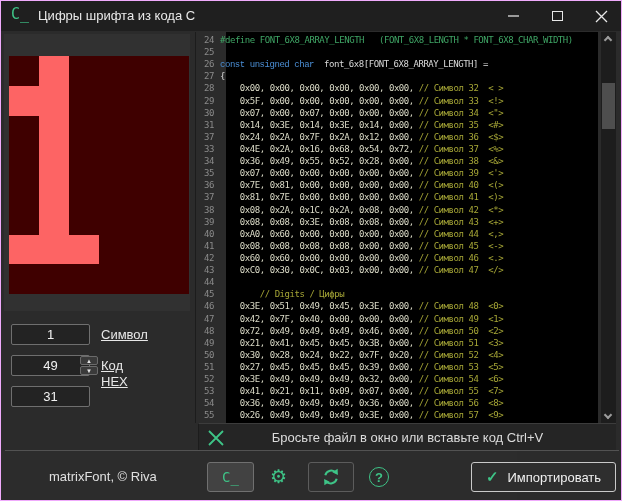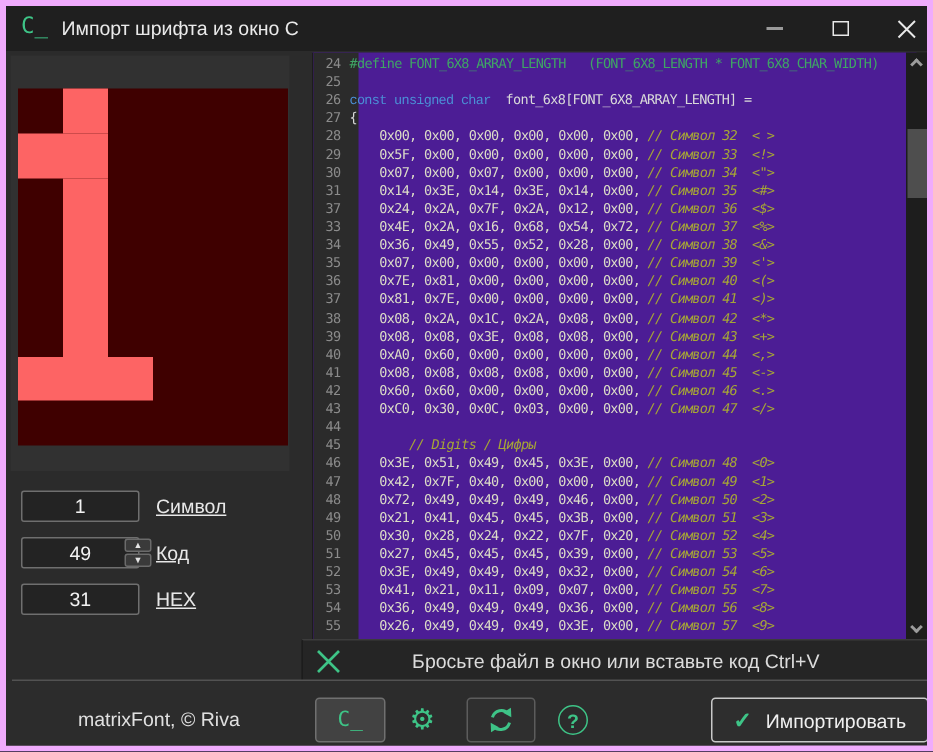--- a/index.html
+++ b/index.html
@@ -1,19 +1,19 @@
 <!DOCTYPE html>
 <html><head>
 <meta charset="utf-8">
 <style>
   html,body{margin:0;padding:0;background:#111;}
   *{box-sizing:border-box;}
   .window{
     position:relative;width:622px;height:501px;background:#2b2b2b;
-    border:4px solid #f0abfc;overflow:hidden;
+    border:1px solid #f0abfc;overflow:hidden;
     font-family:"Liberation Sans",sans-serif;color:#e6e6e6;
   }
   
   .titlebar{position:absolute;left:0;top:0;width:100%;height:30px;background:#1f1f1f;}
   .app-logo{position:absolute;left:10px;top:4px;font-family:"DejaVu Sans Mono",monospace;
     font-size:15px;color:#3ec487;}
   .win-title{position:absolute;left:37px;top:7px;font-size:13px;color:#eaeaea;}
   .winbtn{position:absolute;top:0;width:44px;height:30px;display:flex;align-items:center;justify-content:center;}
   .btn-min{left:490px;} .btn-max{left:534px;} .btn-close{left:578px;}
   .glyph-min{width:11px;height:2px;background:#9a9a9a;}
@@ -26,33 +26,33 @@
   .cell.on{background:#fd6464;}
   
   .field-input{position:absolute;left:10px;width:79px;height:21px;background:#232323;
     border:1px solid #6f6f6f;border-radius:2px;color:#f2f2f2;font-size:13px;
     text-align:center;font-family:"Liberation Sans",sans-serif;padding:0;}
   .field-label{position:absolute;left:100px;font-size:13px;color:#e8e8e8;line-height:21px;text-decoration:underline;}
   .spin-col{position:absolute;left:69px;width:18px;height:19px;display:flex;flex-direction:column;gap:1px;}
   .spin-btn{flex:1;background:#3a3a3a;border:1px solid #6b6b6b;border-radius:2px;
     display:flex;align-items:center;justify-content:center;font-size:6px;color:#e4e4e4;line-height:1;}
   
-  .editor{position:absolute;left:204px;top:31px;width:403px;height:391px;background:#4c1d95;
+  .editor{position:absolute;left:194px;top:31px;width:403px;height:391px;background:#000000;
     overflow:hidden;border-left:1px solid #1c1c1c;
     font-family:"DejaVu Sans Mono",monospace;font-size:9px;letter-spacing:-0.45px;}
   .gutter-bg{position:absolute;left:0;top:0;width:30px;height:100%;background:#2b2b2b;}
   .lines{position:absolute;left:0;top:2px;width:100%;}
   .eline{height:12.12px;line-height:12.12px;white-space:pre;}
   .lnum{display:inline-block;width:24px;padding-right:6px;text-align:right;color:#8b8b8b;}
   .lcode{white-space:pre;}
   .c-dir{color:#3fa565;}
   .c-kw{color:#4b8fd6;font-family:Liberation Mono, monospace;}
   .c-id{color:#d9d9d9;}
   .c-num{color:#dcdcc8;}
-  .c-cmt{color:#a6a636;font-style:italic;}
+  .c-cmt{color:#a6a636;}
   
   .scrollbar{position:absolute;left:600px;top:31px;width:15px;height:391px;background:#1d1d1d;}
   .sb-thumb{position:absolute;left:1px;top:51px;width:13px;height:46px;background:#4e4e4e;}
   .chev{position:absolute;left:4px;width:6px;height:6px;border:0 solid #9c9c9c;}
   .chev.up{top:5px;border-top-width:2px;border-left-width:2px;transform:rotate(45deg);}
   .chev.down{bottom:5px;border-bottom-width:2px;border-right-width:2px;transform:rotate(45deg);}
   
   .dropbar{position:absolute;left:197px;top:422px;width:418px;height:28px;background:#252525;
     border-top:1px solid #3c3c3c;border-left:1px solid #1c1c1c;}
   .drop-x{position:absolute;left:8px;top:5px;}
@@ -76,21 +76,21 @@
   .check{color:#3ec487;font-size:15px;font-weight:bold;}
   .import-label{font-size:13px;color:#f0f0f0;}
 </style>
 </head>
 <body>
 
 <div class="window">
 
   <div class="titlebar">
     <span class="app-logo">C_</span>
-    <span class="win-title">Импорт шрифта из окно C</span>
+    <span class="win-title">Цифры шрифта из кода C</span>
     <div class="winbtn btn-min">
       <span class="glyph-min"></span>
     </div>
     <div class="winbtn btn-max">
       <span class="glyph-max"></span>
     </div>
     <div class="winbtn btn-close">
       <svg width="13" height="13" viewBox="0 0 13 13">
         <path d="M1 1 L12 12 M12 1 L1 12" stroke="#e8e8e8" stroke-width="1.3"></path>
       </svg>
@@ -160,21 +160,21 @@
         <span>▲</span>
       </div>
       <div class="spin-btn">
         <span>▼</span>
       </div>
     </div>
   </div>
   <span class="field-label" style="top:354px;">Код</span>
 
   <input class="field-input" style="top: 385px;" value="31">
-  <span class="field-label" style="top:385px;">HEX</span>
+  <span class="field-label" style="top:370px;">HEX</span>
 
   <div class="editor">
     <div class="gutter-bg"></div>
     <div class="lines" id="editor-lines">
         <div class="eline"><span class="lnum">24</span><span class="lcode"><span class="c-dir">#define FONT_6X8_ARRAY_LENGTH   (FONT_6X8_LENGTH * FONT_6X8_CHAR_WIDTH)</span></span></div>
         <div class="eline"><span class="lnum">25</span><span class="lcode"></span></div>
         <div class="eline"><span class="lnum">26</span><span class="lcode"><span class="c-kw">const unsigned char</span><span class="c-id">  font_6x8[FONT_6X8_ARRAY_LENGTH] =</span></span></div>
         <div class="eline"><span class="lnum">27</span><span class="lcode"><span class="c-id">{</span></span></div>
         <div class="eline"><span class="lnum">28</span><span class="lcode"><span class="c-num">    0x00, 0x00, 0x00, 0x00, 0x00, 0x00,</span><span class="c-cmt"> // Символ 32  &lt; &gt;</span></span></div>
         <div class="eline"><span class="lnum">29</span><span class="lcode"><span class="c-num">    0x5F, 0x00, 0x00, 0x00, 0x00, 0x00,</span><span class="c-cmt"> // Символ 33  &lt;!&gt;</span></span></div>

